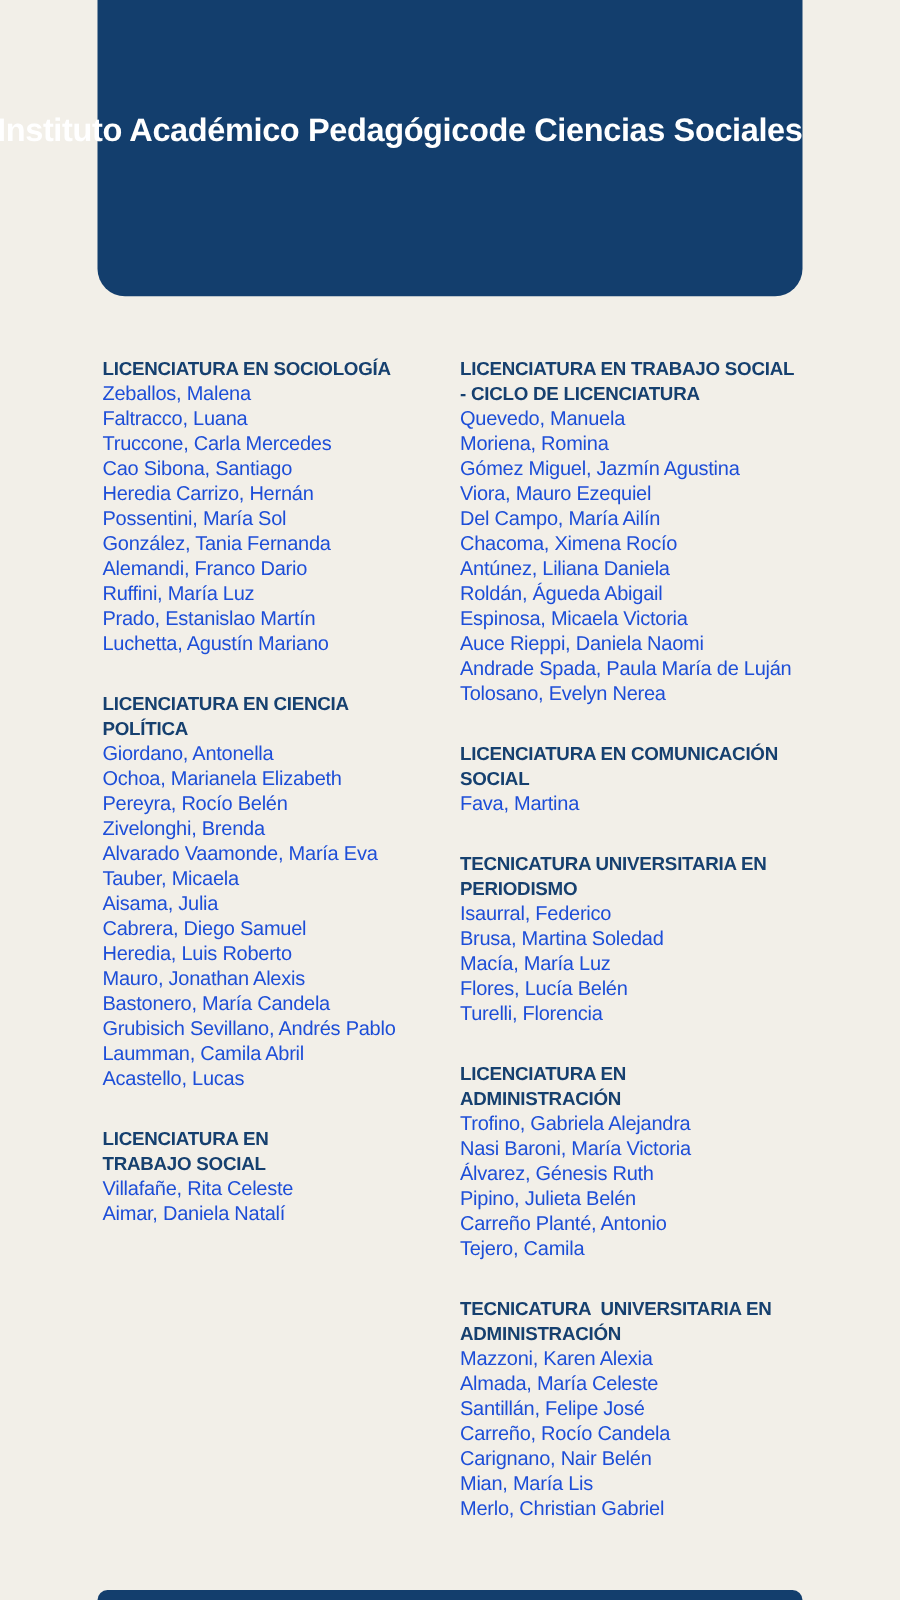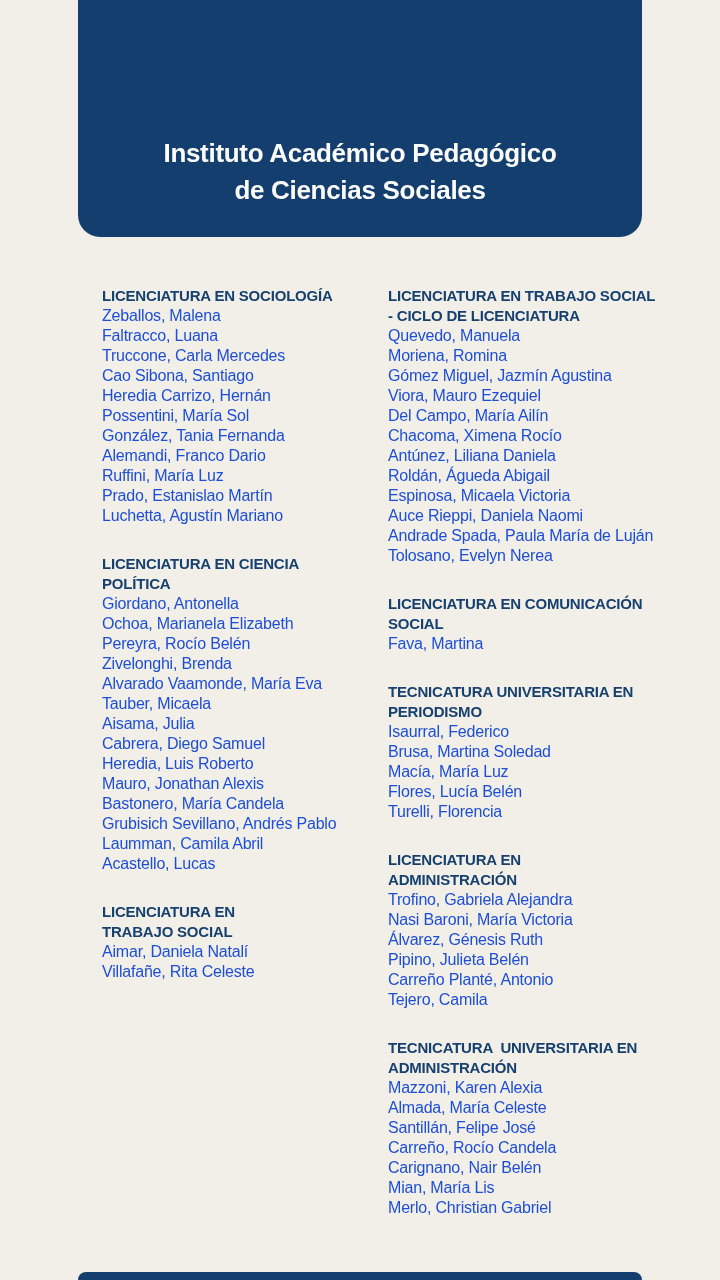--- a/index.html
+++ b/index.html
@@ -13,21 +13,21 @@
   }
   .header-banner {
     position: absolute;
     top: 0;
     left: 78px;
     width: 564px;
     height: 237px;
     background: #133e6d;
     border-radius: 0 0 22px 22px;
     display: flex;
-    flex-direction: column;
+    flex-direction: row;
     justify-content: flex-end;
     align-items: center;
     box-sizing: border-box;
     padding-bottom: 28px;
   }
   .title-line {
     color: #ffffff;
     font-weight: bold;
     font-size: 26px;
     line-height: 37px;
@@ -36,21 +36,21 @@
     white-space: pre;
   }
   .columns {
     position: absolute;
     top: 286px;
     left: 82px;
     width: 578px;
     display: flex;
   }
   .column { box-sizing: border-box; }
-  .column.left  { width: 286px; flex: 0 0 286px; margin-left: 20px; }
+  .column.left  { width: 286px; flex: 0 0 286px; }
   .column.right { width: 292px; flex: 0 0 292px; }
   .section + .section { margin-top: 28px; }
   .heading-line {
     color: #16406f;
     font-weight: bold;
     font-size: 15px;
     line-height: 20px;
     letter-spacing: -0.2px;
     white-space: pre;
   }
@@ -122,22 +122,22 @@
             <div class="name">Laumman, Camila Abril</div>
             <div class="name">Acastello, Lucas</div>
           </div>
         </div>
         <div class="section">
           <div class="program-heading">
             <div class="heading-line">LICENCIATURA EN</div>
             <div class="heading-line">TRABAJO SOCIAL</div>
           </div>
           <div class="names">
+            <div class="name">Villafañe, Rita Celeste</div>
             <div class="name">Aimar, Daniela Natalí</div>
-            <div class="name">Villafañe, Rita Celeste</div>
           </div>
         </div>
       </div>
     <div class="column right">
         <div class="section">
           <div class="program-heading">
             <div class="heading-line">LICENCIATURA EN TRABAJO SOCIAL</div>
             <div class="heading-line">- CICLO DE LICENCIATURA</div>
           </div>
           <div class="names">

